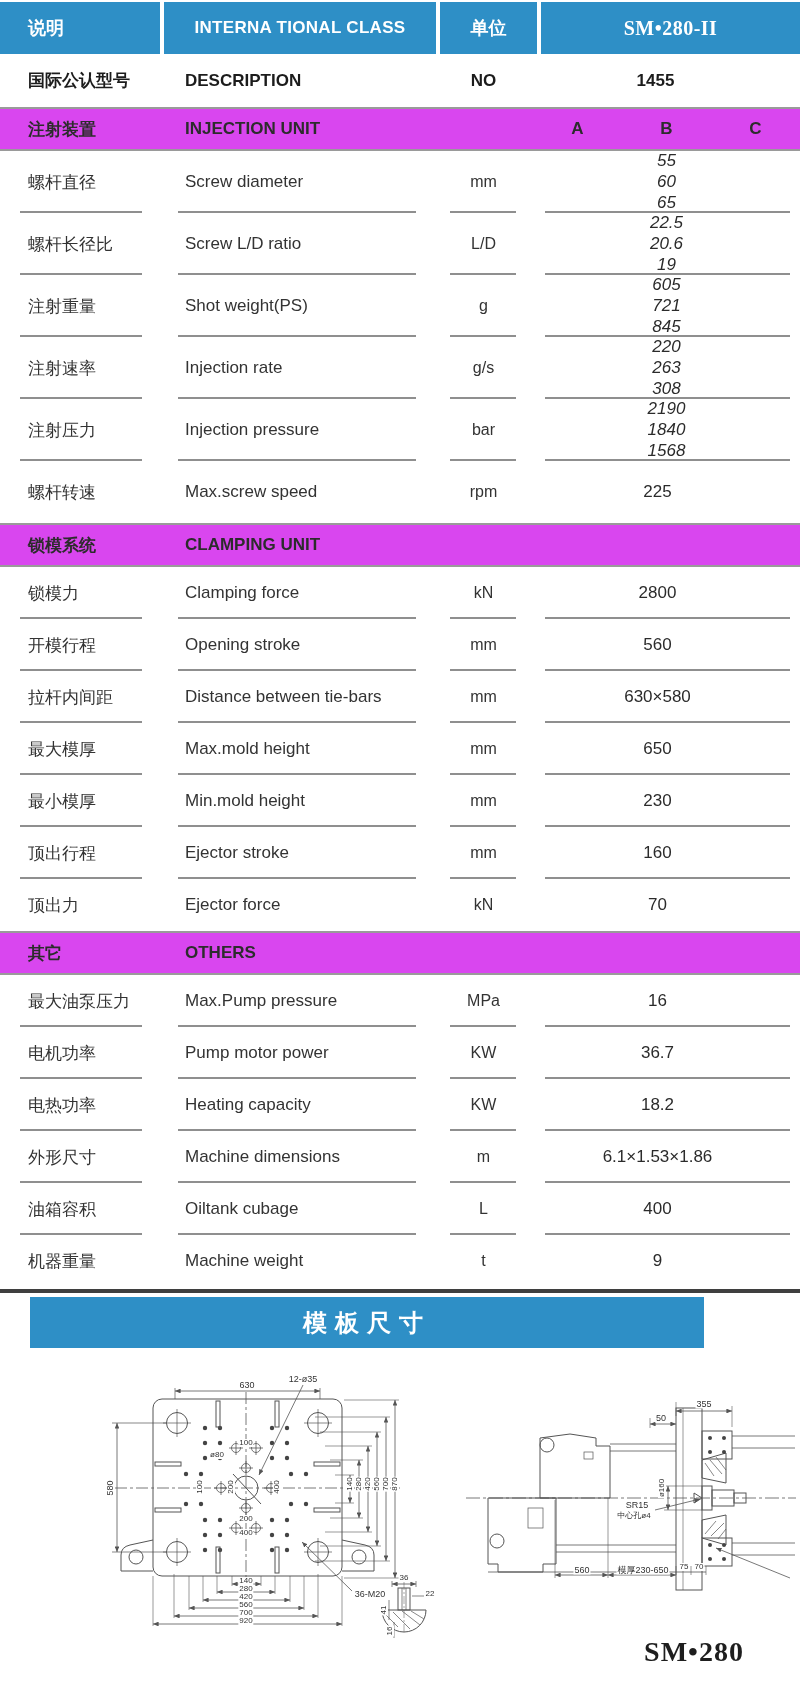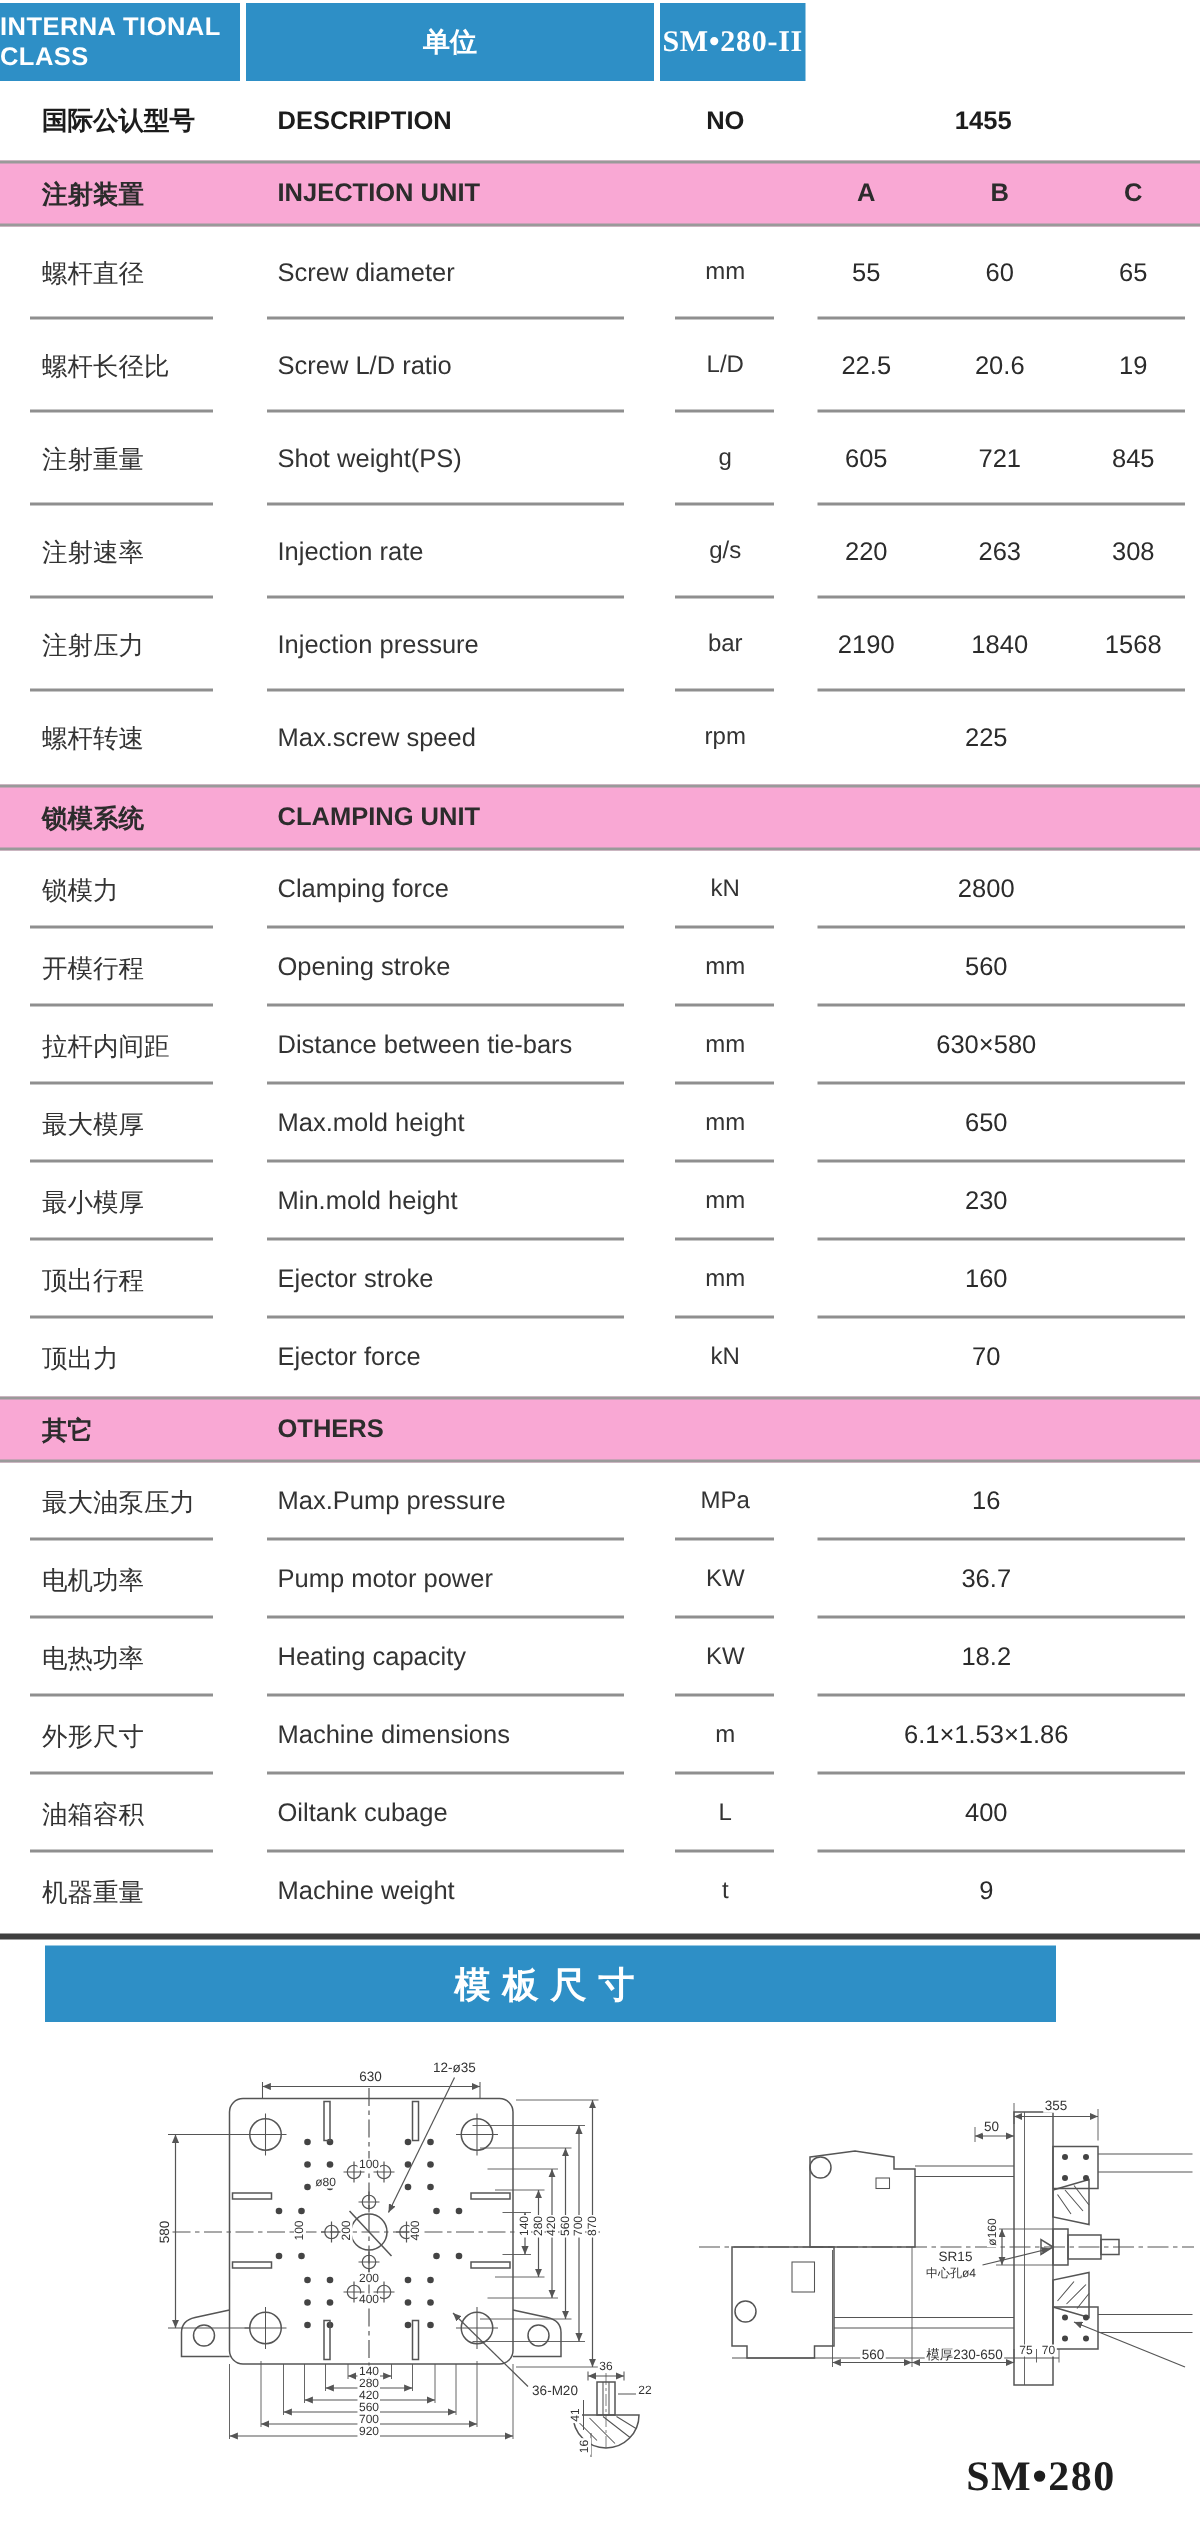--- a/index.html
+++ b/index.html
@@ -14,33 +14,33 @@
   .hdr .h4{font-family:"Liberation Serif",serif;font-size:20px;letter-spacing:.5px;}
 
   .grid4{display:grid;grid-template-columns:162px 272px 99px 1fr;}
 
   .desc{height:53px;align-items:center;font-weight:bold;font-size:17px;color:#1c1c1c;}
   .desc .d1{padding-left:28px;}
   .desc .d2{padding-left:23px;}
   .desc .d3,.desc .d4{text-align:center;}
   .desc .d4{padding-right:22px;}
 
-  .secbar{height:44px;background:#f9a8d4;border-top:2px solid #9a9a9a;border-bottom:2px solid #9a9a9a;align-items:center;font-weight:bold;font-size:17px;color:#2c2c2c;box-sizing:border-box;}
+  .secbar{height:44px;background:#d946ef;border-top:2px solid #9a9a9a;border-bottom:2px solid #9a9a9a;align-items:center;font-weight:bold;font-size:17px;color:#2c2c2c;box-sizing:border-box;}
   .secbar .c1{padding-left:28px;}
   .secbar .c2{padding-left:23px;}
   .secbar .abc{display:grid;grid-template-columns:1fr 1fr 1fr;text-align:center;}
 
   .row{position:relative;}
   .s0 .row{height:62px;} .s1 .row{height:52px;} .s2 .row{height:52px;}
   .row .cell{position:relative;display:flex;align-items:center;font-size:17px;color:#333;}
   .row .c1{padding-left:28px;}
   .row .c2{padding-left:23px;}
   .row .c3{justify-content:center;font-size:16px;}
   .row .c4{justify-content:center;padding-right:18px;color:#2b2b2b;}
-  .row .c4.multi{display:grid;grid-template-columns:1fr 1fr 1fr;padding-right:0;align-items:center;}
+  .row .c4.multi{display:grid;grid-template-columns:1fr;padding-right:0;align-items:center;font-style:italic;}
   .row .c4.multi span{text-align:center;}
   .row:not(.last) .c1::after{content:"";position:absolute;left:20px;width:122px;bottom:0;height:2px;background:#8f8f8f;}
   .row:not(.last) .c2::after{content:"";position:absolute;left:16px;width:238px;bottom:0;height:2px;background:#8f8f8f;}
   .row:not(.last) .c3::after{content:"";position:absolute;left:16px;right:17px;bottom:0;height:2px;background:#8f8f8f;}
   .row:not(.last) .c4::after{content:"";position:absolute;left:12px;right:10px;bottom:0;height:2px;background:#8f8f8f;}
 
   .divider{height:4px;background:#3f3f3f;margin-top:2px;}
   .banner{margin:4px 0 0 30px;width:674px;height:51px;background:#2E8FC6;color:#fff;display:flex;align-items:center;justify-content:center;font-size:24px;font-weight:bold;letter-spacing:8px;}
 
   .drawing{position:relative;width:800px;height:352px;border-radius:13px;}
@@ -48,20 +48,21 @@
   .dlabel{position:absolute;transform:translate(-50%,-50%);font-size:9px;color:#333;background:#fff;padding:0 1px;line-height:1;white-space:nowrap;}
   .dlabel.rot{transform:translate(-50%,-50%) rotate(-90deg);}
   .logo{position:absolute;left:694px;top:304px;transform:translate(-50%,-50%);font-family:"Liberation Serif",serif;font-weight:bold;font-size:28px;color:#1e1e1e;letter-spacing:1px;}
 </style>
 </head>
 <body>
 
 <div class="page">
 
   <div class="hdr">
+    <div class="hcell h1">说明</div>
     <div class="hcell h2">INTERNA TIONAL CLASS</div>
     <div class="hcell h3">单位</div>
     <div class="hcell h4">SM•280-II</div>
   </div>
 
   <div class="grid4 desc">
     <div class="d1">国际公认型号</div>
     <div class="d2">DESCRIPTION</div>
     <div class="d3">NO</div>
     <div class="d4">1455</div>

